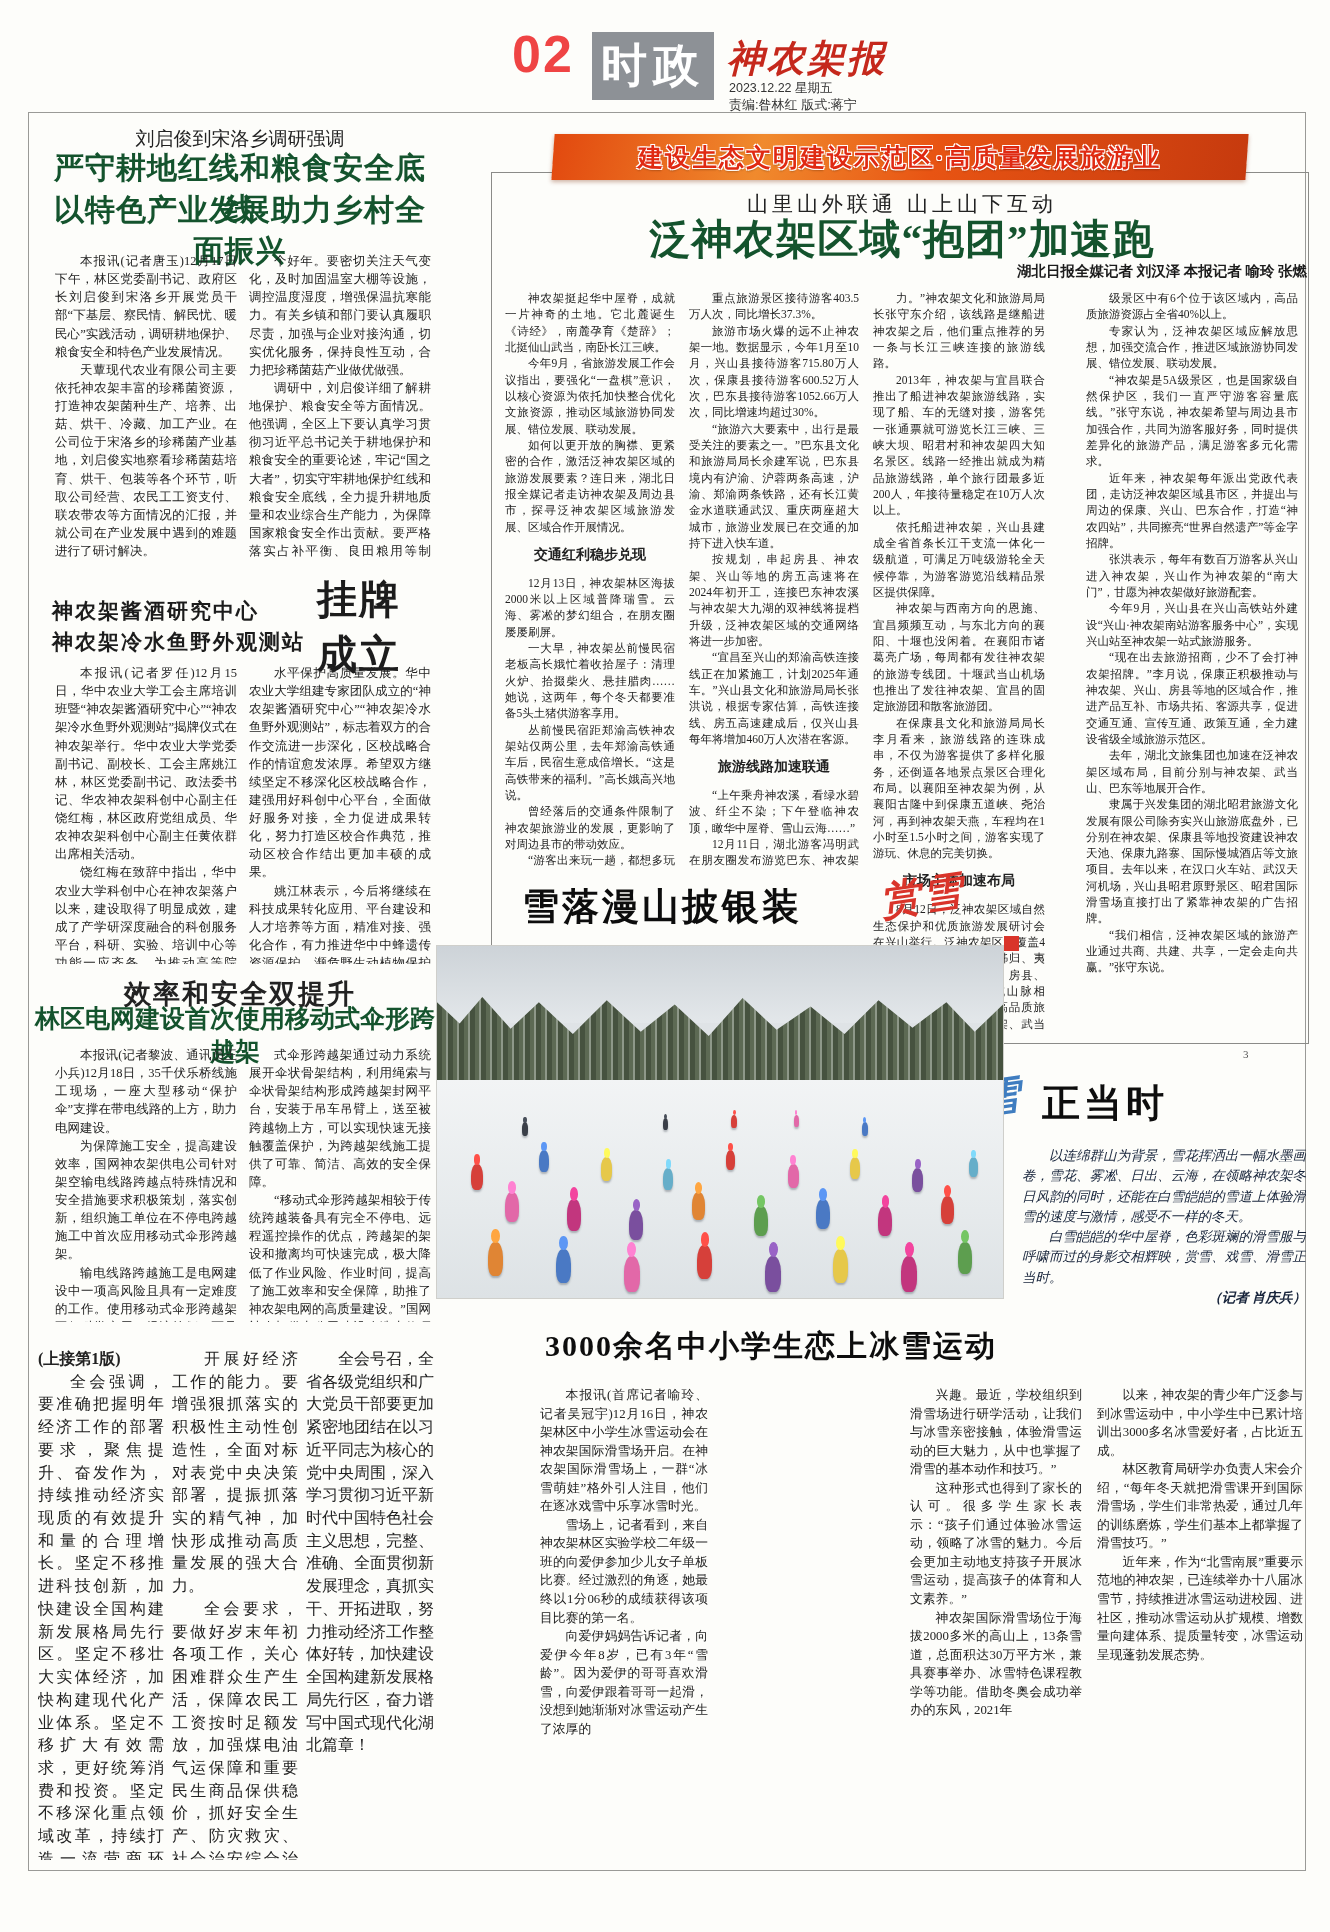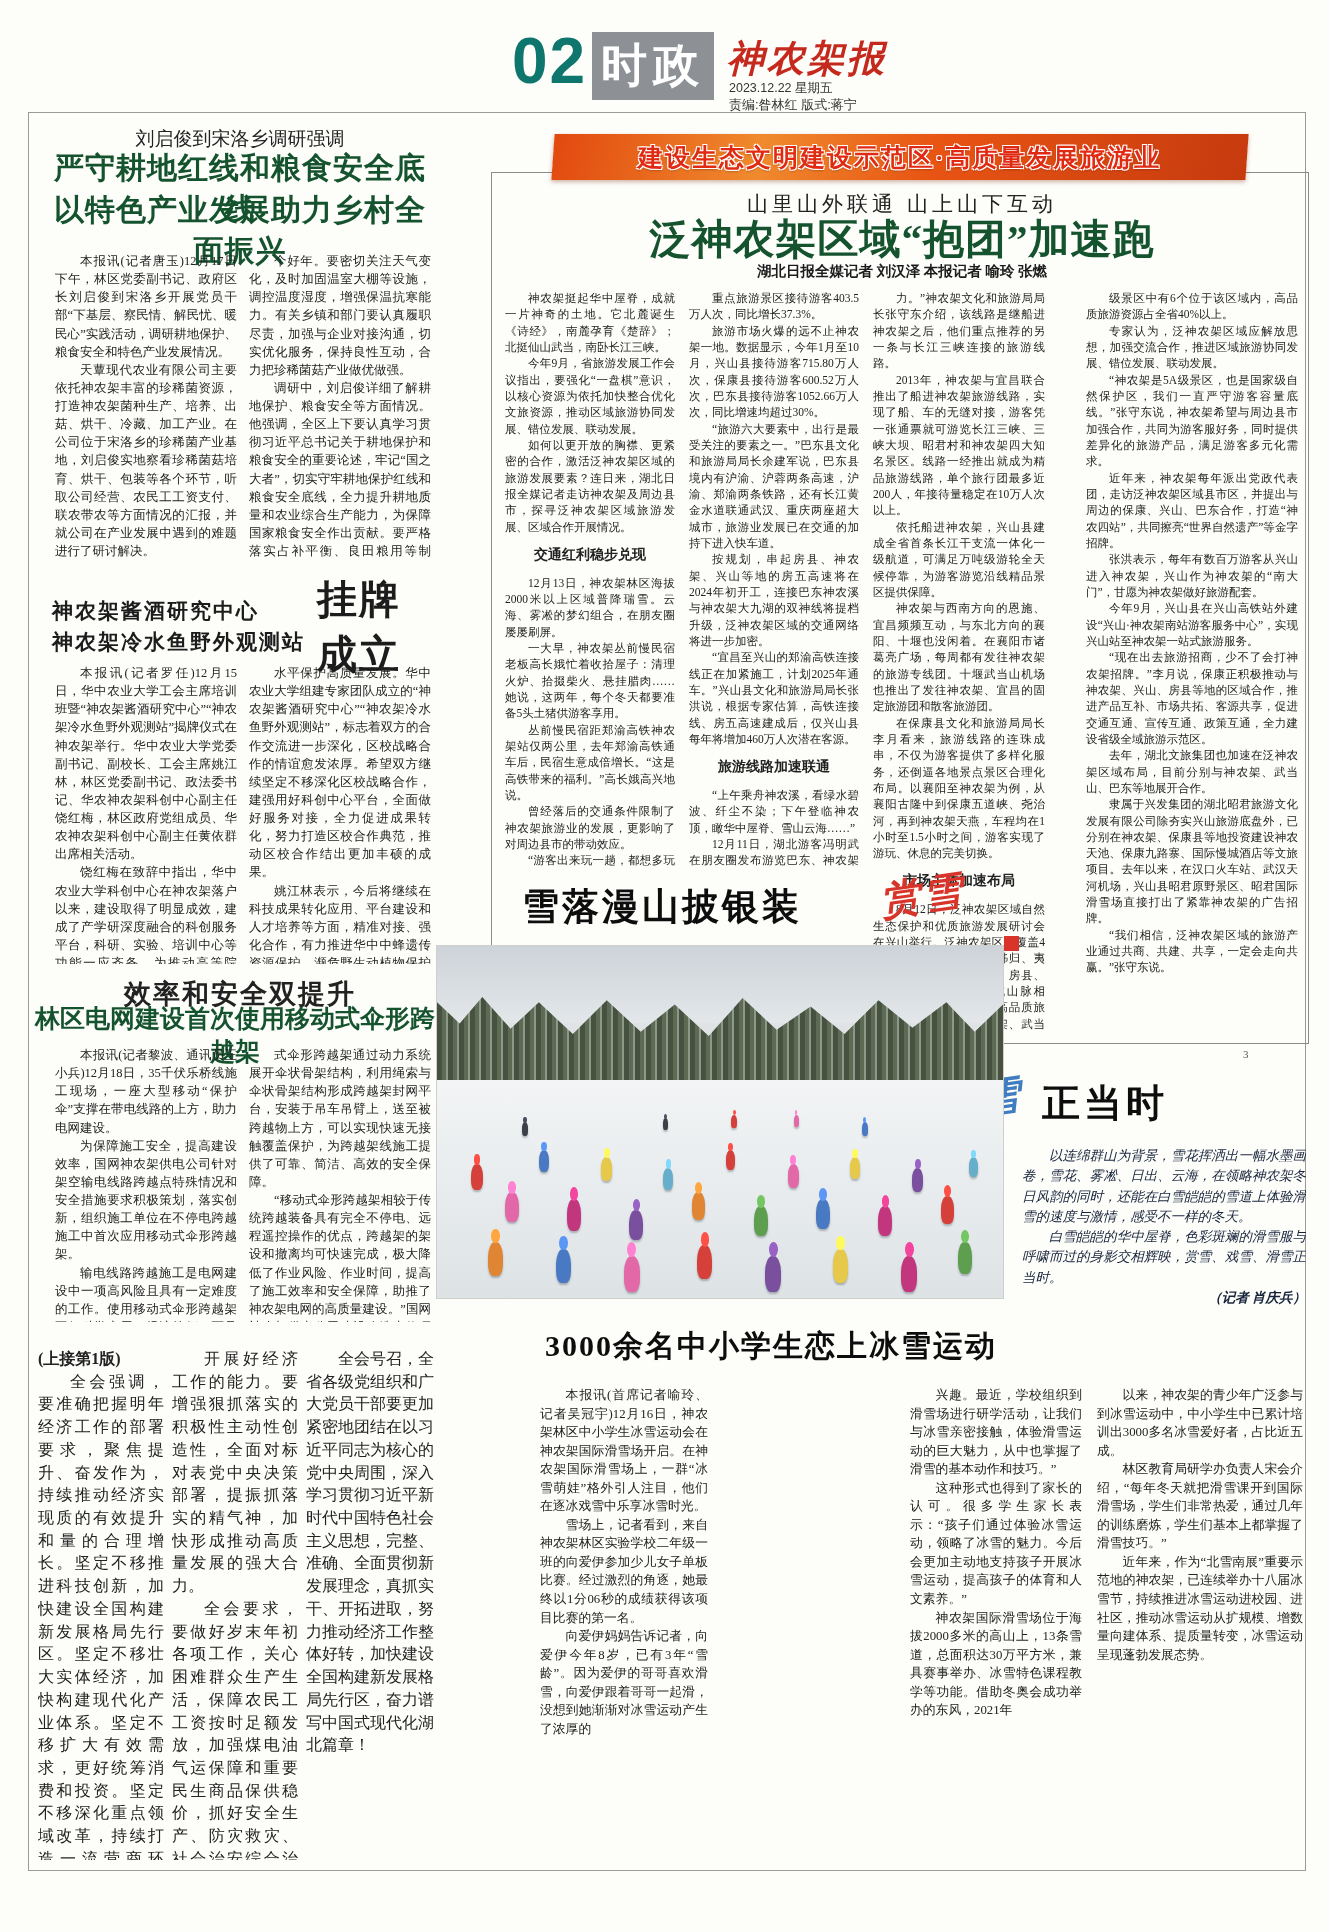--- a/index.html
+++ b/index.html
@@ -1,20 +1,20 @@
 <!DOCTYPE html>
 <html><head>
 <meta charset="utf-8">
 <style>
   html,body{margin:0;padding:0;background:#e9e9e6;}
   #sheet{position:relative;width:1330px;height:1932px;background:#fdfdfa;margin:0 auto;
          font-family:"Liberation Serif","DejaVu Serif",serif;color:#1c1c1c;overflow:hidden;}
   .abs{position:absolute;}
   
-  #page-num{left:512px;top:24px;font-size:64px;font-weight:700;color:#0f766e;
+  #page-num{left:512px;top:24px;font-size:52px;font-weight:700;color:#ef4444;
             font-family:"Liberation Sans","DejaVu Sans",sans-serif;letter-spacing:2px;}
   #section-box{left:592px;top:32px;width:122px;height:68px;background:#8d9196;
                display:flex;align-items:center;justify-content:center;}
   #section-box span{color:#fff;font-size:46px;font-weight:700;letter-spacing:6px;}
   #masthead{left:727px;top:34px;font-size:37px;font-weight:700;color:#c5281c;
             font-style:italic;letter-spacing:3px;}
   #date-line{left:729px;top:80px;font-size:12.5px;color:#333;font-family:"Liberation Sans",sans-serif;}
   #staff-line{left:729px;top:96px;font-size:13px;color:#333;font-family:"Liberation Sans",sans-serif;}
   
   #frame{left:28px;top:112px;width:1276px;height:1757px;border:1px solid #9a9a97;}
@@ -49,21 +49,21 @@
   
   #feature-box{left:491px;top:172px;width:816px;height:870px;border:1px solid #8b8b88;}
   #banner{left:553px;top:134px;width:694px;height:46px;
           background:linear-gradient(100deg,#e2490f 0%,#f08a2d 30%,#e85413 55%,#c63a0e 100%);
           display:flex;align-items:center;justify-content:center;transform:skewX(-4deg);
           box-shadow:0 2px 4px rgba(120,40,0,.35);}
   #banner span{transform:skewX(4deg);font-size:25px;font-weight:900;color:#e02a12;letter-spacing:2px;
     text-shadow:-1px -1px 0 #fff,1px -1px 0 #fff,-1px 1px 0 #fff,1px 1px 0 #fff,0 2px 2px rgba(0,0,0,.25);}
   #f-kicker{left:497px;top:190px;width:810px;font-size:21px;letter-spacing:4px;}
   #f-head{left:497px;top:212px;width:810px;font-size:41px;letter-spacing:1px;}
-  #f-byline{left:497px;top:262px;width:810px;text-align:center;font-size:14.5px;font-weight:700;}
+  #f-byline{left:497px;top:262px;width:810px;text-align:right;font-size:14.5px;font-weight:700;}
   .f-col{font-size:11.5px;line-height:1.42;}
   .f-col p.subhd{font-size:14px;}
   #f-c1{left:505px;top:290px;width:170px;height:578px;}
   #f-c2{left:689px;top:290px;width:170px;height:578px;}
   #f-c3{left:873px;top:290px;width:172px;height:742px;}
   #f-c4{left:1086px;top:290px;width:212px;height:742px;}
   #stray-3{left:1243px;top:1048px;font-size:11px;color:#555;}
   
   #snow-head{left:516px;top:882px;font-size:37px;font-weight:900;letter-spacing:3px;color:#0d0d0d;background:#fdfdfa;padding:0 6px;}
   .script{font-style:italic;font-weight:900;letter-spacing:2px;transform:rotate(-8deg);display:inline-block;}

